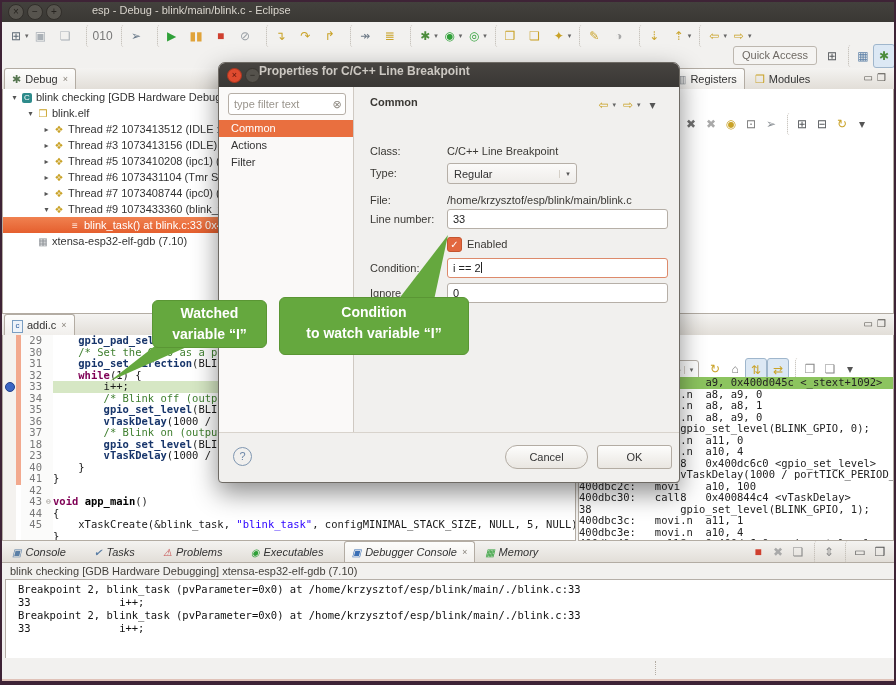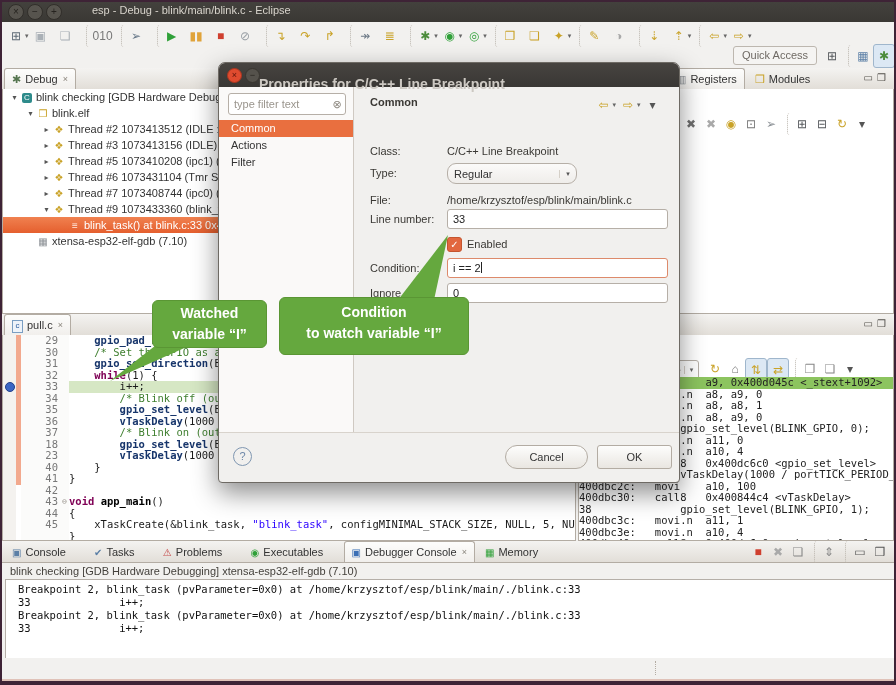--- a/index.html
+++ b/index.html
@@ -46,40 +46,40 @@
   .icon-thread::before{content:"❖";color:#c9a227;}
   .icon-frame::before{content:"≡";color:#ffe9dd;font-weight:bold;}
   .icon-gdb::before{content:"▦";color:#8a8f94;}
   
   .rtoolbar{position:absolute;left:14px;top:25px;display:flex;align-items:center;height:20px;}
   
   .crow{height:11.5px;display:flex;white-space:pre;font-family:"DejaVu Sans Mono",monospace;font-size:10.5px;line-height:11.5px;}
   .cmargin{width:13px;flex:none;background:#f4f2ef;position:relative;}
   .bp{position:absolute;left:2px;top:1px;width:8px;height:8px;border-radius:50%;background:#3b66c4;border:1px solid #23408a;}
   .cstrip{width:5px;flex:none;background:#f2a98e;}
-  .cnum{width:21px;flex:none;text-align:right;color:#787878;background:#fbfbfa;padding-right:2px;padding-left:16px;}
+  .cnum{width:21px;flex:none;text-align:right;color:#787878;background:#fbfbfa;padding-right:2px;}
   .cfold{width:9px;flex:none;color:#9a958e;font-size:8px;line-height:11.5px;text-align:center;background:#fbfbfa;}
   .ccode{flex:1;}
   .crow.current .ccode{background:#d6e7c4;}
   .sg-p{color:#1a1a1a;}
   .sg-kw{color:#7f0055;font-weight:bold;}
   .sg-fn{color:#17356b;font-weight:bold;}
   .sg-fn2{color:#000;font-weight:bold;}
   .sg-cmt{color:#3f7f2f;}
   .sg-str{color:#2a00ff;}
   
   .dtoolbar{position:absolute;left:8px;top:24px;display:flex;align-items:center;height:22px;}
   .loccombo{width:110px;height:18px;border:1px solid #b6afa7;border-radius:3px;background:#fff;color:#8a857d;
         display:flex;align-items:center;overflow:hidden;}
   .loccombo .loctext{flex:1;text-align:right;padding-right:3px;white-space:nowrap;}
   .loccombo .locdd{width:13px;border-left:1px solid #d5d0c8;font-size:7px;color:#666;text-align:center;}
   .drow{height:11.5px;font-family:"DejaVu Sans Mono",monospace;font-size:10.5px;line-height:11.5px;white-space:pre;color:#222;}
   .drow.hl{background:#8cc45f;}
   
-  .ctab{display:inline-flex;align-items:center;height:20px;padding:0 7px;margin-left:2px;border:1px solid transparent;border-bottom:none;}
+  .ctab{display:inline-flex;align-items:center;height:20px;padding:0 7px;margin-left:2px;border:1px solid transparent;border-bottom:none;font-style:italic;}
   .ctab.active{background:linear-gradient(#fdfdfc,#f1efec);border-color:#b3aca3;border-radius:3px 3px 0 0;}
   .ctab .cticn{margin-right:4px;font-size:10px;}
   .ctab .ctclose{margin-left:5px;color:#8a857d;font-size:9px;}
   .icon-console::before{content:"▣";color:#5b7fa6;}
   .icon-tasks::before{content:"✔";color:#5b7fa6;}
   .icon-problems::before{content:"⚠";color:#c75050;}
   .icon-executables::before{content:"◉";color:#2fa038;}
   .icon-debugger-console::before{content:"▣";color:#3b6fb5;}
   .icon-memory::before{content:"▦";color:#2fa038;}
   .icon-registers::before{content:"▥";color:#8a8f94;}
@@ -92,42 +92,42 @@
         padding:3px 0 0 12px;overflow:hidden;}
   .conline{font-family:"DejaVu Sans Mono",monospace;font-size:10.5px;line-height:13px;white-space:pre;color:#111;}
   .consoletools{position:absolute;right:4px;top:1px;display:flex;align-items:center;height:20px;}
   
   .statusbar{position:absolute;left:2px;top:658px;width:892px;height:21px;background:#f2f1ef;}
   .statusdiv{position:absolute;left:653px;top:3px;height:14px;border-left:1px dotted #b3aca3;}
   
   .dialog{position:absolute;left:218px;top:62px;width:460px;height:419px;z-index:40;background:#f1f0ee;
         border:1px solid #6e6a64;border-radius:7px 7px 4px 4px;box-shadow:0 10px 26px rgba(0,0,0,.45);}
   .dlgtitle{position:absolute;left:0;top:0;right:0;height:24px;background:linear-gradient(#474440,#393734);border-radius:6px 6px 0 0;}
-  .dlgtitle .txt{position:absolute;left:40px;top:13px;color:#ccc8c2;font-size:14px;font-weight:bold;}
+  .dlgtitle .txt{position:absolute;left:40px;top:1px;color:#ccc8c2;font-size:12px;font-weight:bold;}
   .dbtn{position:absolute;top:5px;width:13px;height:13px;border-radius:50%;font-size:9px;line-height:12px;text-align:center;}
   .dbtn.close{left:8px;background:#df4b2f;border:1px solid #a93620;color:#5d140a;}
   .dbtn.min{left:26px;background:#55524c;border:1px solid #38352f;color:#25221e;}
   .dlgleft{position:absolute;left:0;top:24px;width:134px;bottom:49px;background:#faf9f8;border-right:1px solid #cfc9c2;}
   .filterbox{position:absolute;left:9px;top:6px;width:116px;height:20px;border:1px solid #b6afa7;border-radius:3px;background:#fff;
         color:#9a958d;display:flex;align-items:center;}
   .filterbox .ph{flex:1;padding-left:5px;}
   .filterbox .clr{width:16px;color:#8a857d;text-align:center;}
   .navitem{height:17px;line-height:17px;padding-left:12px;}
   .navitem.selected{background:#e96f3f;color:#fff;}
   .navlist{position:absolute;left:0;top:33px;right:0;}
   .dlgform{position:absolute;left:135px;top:24px;right:0;bottom:49px;}
   .secheader{position:absolute;left:16px;top:9px;font-weight:bold;color:#3a3834;}
   .secarrows{position:absolute;right:12px;top:7px;display:flex;align-items:center;}
   .flabel{position:absolute;left:16px;color:#3a3834;}
   .fvalue{position:absolute;left:93px;color:#3a3834;}
   .finput{position:absolute;left:93px;width:214px;height:18px;border:1px solid #b6afa7;border-radius:3px;background:#fff;
         padding-left:5px;line-height:18px;color:#222;}
   .finput.focus{border-color:#dd8a6b;}
   .caret{display:inline-block;width:1px;height:11px;background:#222;vertical-align:-1px;}
-  .combo{position:absolute;left:93px;width:128px;height:19px;border:1px solid #b6afa7;border-radius:9px;background:linear-gradient(#fbfaf9,#efedea);
+  .combo{position:absolute;left:93px;width:128px;height:19px;border:1px solid #b6afa7;border-radius:3px;background:linear-gradient(#fbfaf9,#efedea);
         display:flex;align-items:center;}
   .combo .ctext{flex:1;padding-left:6px;}
   .combo .cdd{width:16px;border-left:1px solid #d5d0c8;font-size:7px;color:#555;text-align:center;}
   .chk{position:absolute;left:93px;width:13px;height:13px;background:#e2673f;border:1px solid #c4halted;border:1px solid #c4552f;border-radius:3px;
         color:#fff;font-size:10px;line-height:13px;text-align:center;}
   .dlgfooter{position:absolute;left:0;right:0;bottom:0;height:49px;border-top:1px solid #d8d3cc;}
   .helpbtn{position:absolute;left:14px;top:14px;width:17px;height:17px;border:1px solid #8097b1;border-radius:50%;
         color:#6d87a8;font-size:11px;line-height:16px;text-align:center;}
   .pushbtn{position:absolute;top:12px;height:22px;border:1px solid #b3aca3;border-radius:3px;background:linear-gradient(#fdfdfc,#e9e6e1);
         text-align:center;line-height:22px;color:#333;}
@@ -384,21 +384,21 @@
             <span class="tg" style="color: rgb(85, 85, 85);">▾</span>
           </span>
         </div>
     </div>
   </div>
 
   <div class="panel" style="left:2px;top:314px;width:574px;height:227px;">
     <div class="tabstrip">
       <span class="tab">
         <span class="ticn icon-cfile"></span>
-        <span>pull.c</span>
+        <span>addi.c</span>
         <span class="tclose">×</span>
       </span>
     </div>
     <div class="panelbody">
 
     <div class="crow">
           <span class="cmargin"></span>
           <span class="cstrip"></span>
           <span class="cnum">29</span>
           <span class="cfold"></span>

